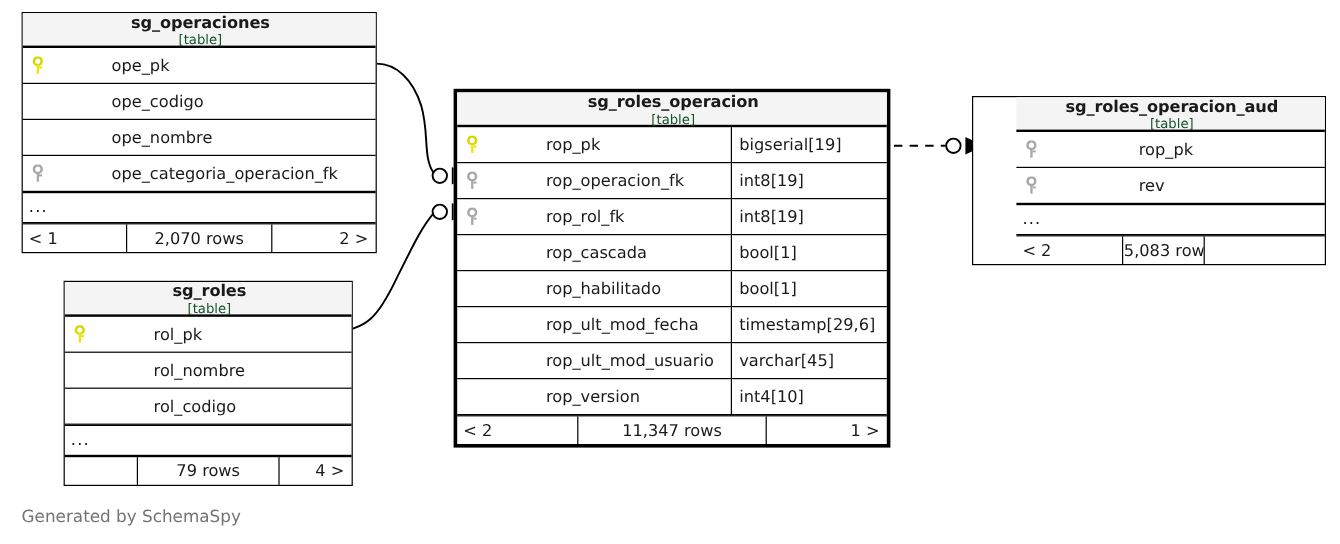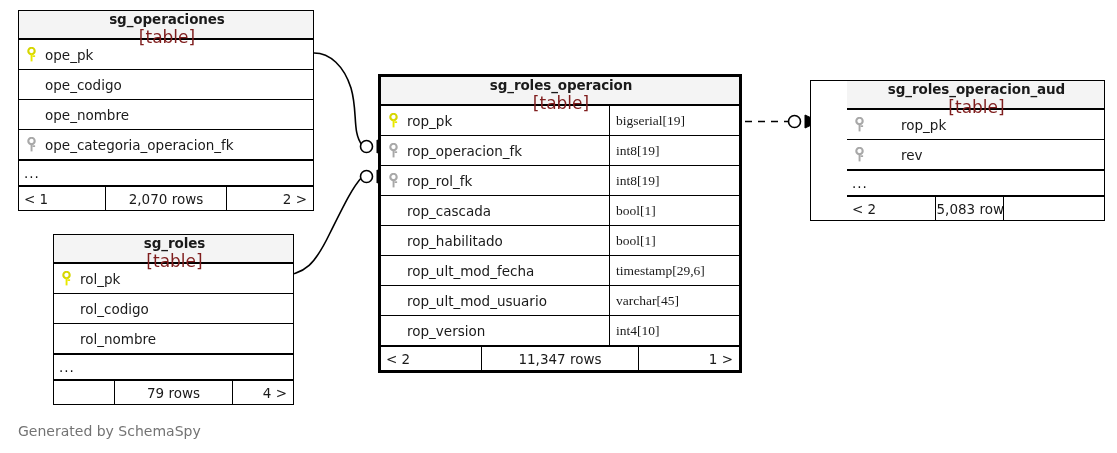--- a/index.html
+++ b/index.html
@@ -58,22 +58,22 @@
     box-sizing: border-box;
     flex-direction: column;
   }
   .tbl-name {
     font-weight: bold;
     font-size: 13.5px;
     letter-spacing: -0.1px;
     white-space: nowrap;
   }
   .tbl-tag {
-    font-size: 17px;
-    color: #7f1d1d;
+    font-size: 11px;
+    color: #14532d;
     white-space: nowrap;
   }
 
   .tbl-row {
     display: flex;
     align-items: stretch;
     border-bottom: 1px solid #000000;
     height: 30px;
     box-sizing: border-box;
   }
@@ -90,35 +90,34 @@
     overflow: hidden;
   }
   .col-type {
     flex: 0 0 auto;
     display: flex;
     align-items: center;
     border-left: 1px solid #000000;
     padding-left: 6px;
     box-sizing: border-box;
     white-space: nowrap;
-    font-family: Liberation Serif, serif;
   }
 
   
   .keyslot {
     flex: 0 0 auto;
     width: 17px;
     height: 16px;
     position: relative;
     margin-right: 2px;
   }
   .keyslot.blank { background: none; }
   .key-svg { display: block; }
 
-  .col-label { white-space: nowrap; }
+  .col-label { white-space: nowrap; margin-left: 48px; }
   .indent-lg { padding-left: 28px; }
 
   
   .tbl-ellipsis {
     height: 26px;
     display: flex;
     align-items: center;
     padding-left: 5px;
     border-bottom: 1px solid #000000;
     border-top: 1px solid #000000;
@@ -287,28 +286,28 @@
             <rect x="6.5" y="8.3" width="2.6" height="1.7" fill="#e8e800"></rect>
           </svg>
         </span>
         <span class="col-label">rol_pk</span>
       </div>
     </div>
 
     <div class="tbl-row">
       <div class="col-name">
         <span class="keyslot blank"></span>
+        <span class="col-label">rol_nombre</span>
+      </div>
+    </div>
+
+    <div class="tbl-row">
+      <div class="col-name">
+        <span class="keyslot blank"></span>
         <span class="col-label">rol_codigo</span>
-      </div>
-    </div>
-
-    <div class="tbl-row">
-      <div class="col-name">
-        <span class="keyslot blank"></span>
-        <span class="col-label">rol_nombre</span>
       </div>
     </div>
 
     <div class="tbl-ellipsis">...</div>
 
     <div class="tbl-foot">
       <div class="foot-cell foot-prev"></div>
       <div class="foot-cell foot-count">79 rows</div>
       <div class="foot-cell foot-next">4 &gt;</div>
     </div>

